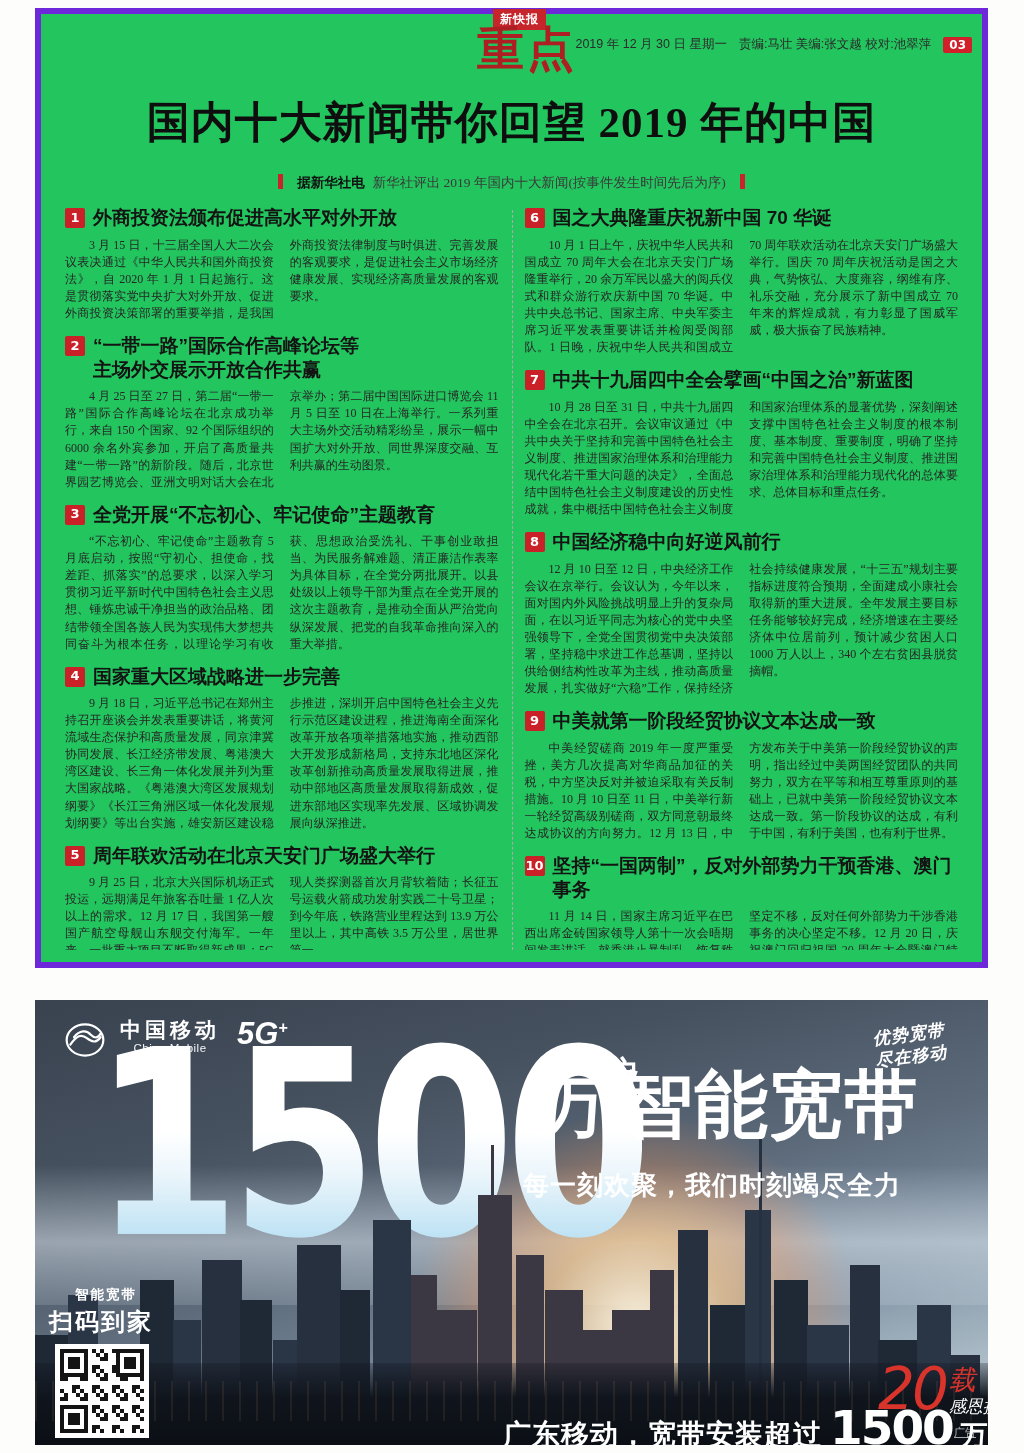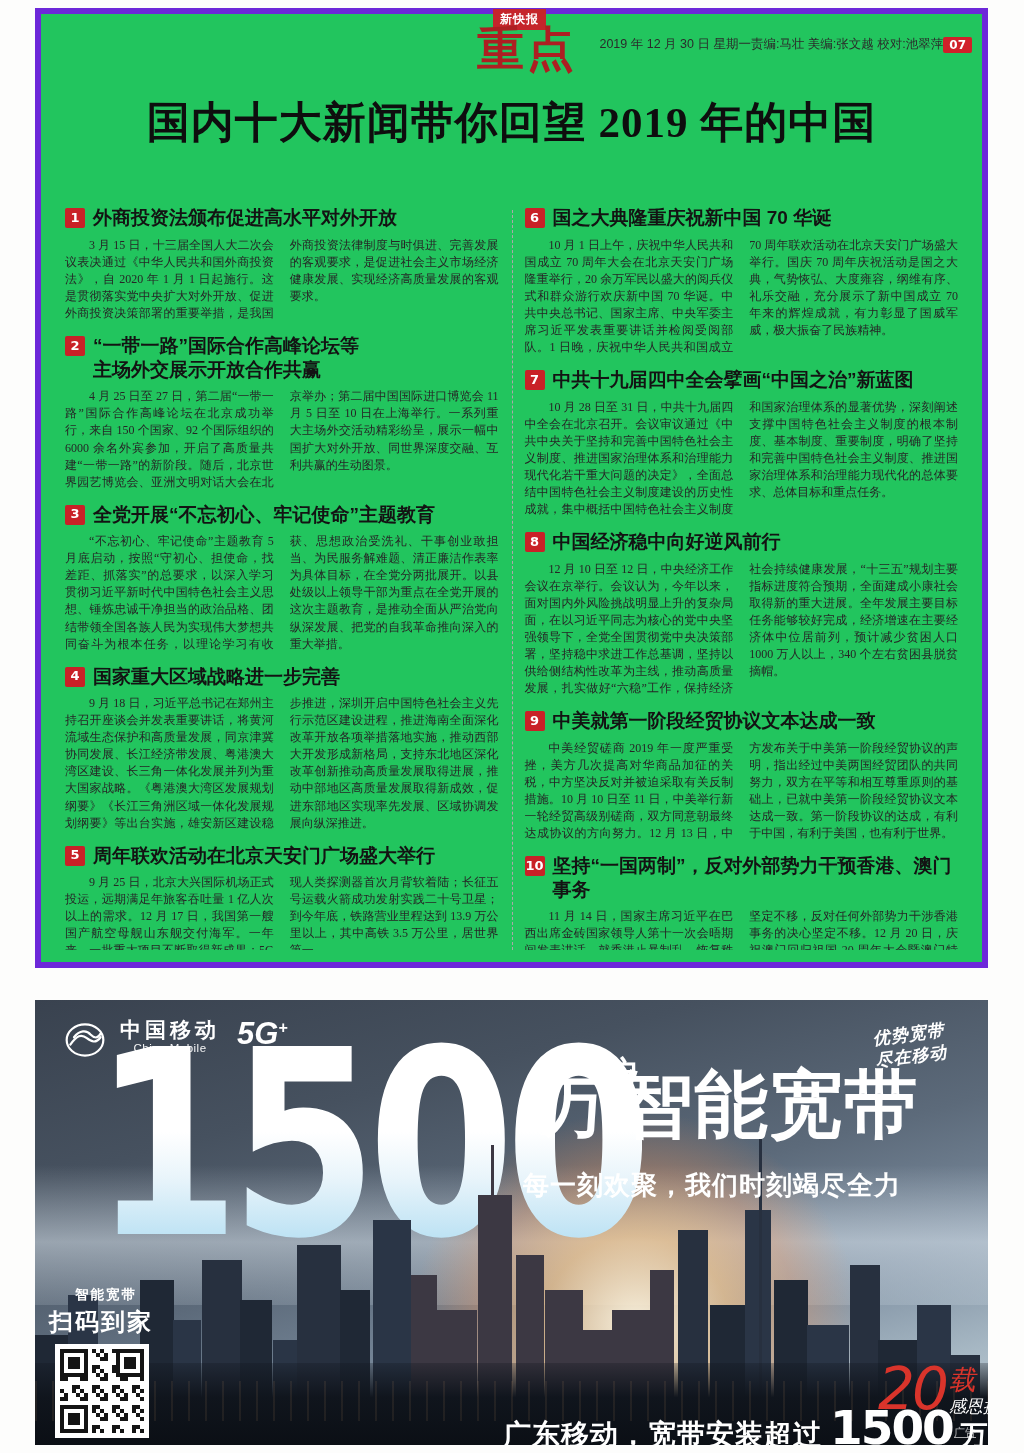--- a/index.html
+++ b/index.html
@@ -15,21 +15,21 @@
   .masthead-badge{
     position:absolute;left:452px;top:-5px;background:#c5252b;color:#fff;
     font-size:12px;font-weight:bold;padding:2px 7px;letter-spacing:1px;
   }
   .section-title{
     position:absolute;left:436px;top:12px;font-size:47px;font-weight:900;
     color:#ad1f22;font-family:"Liberation Serif",serif;letter-spacing:3px;line-height:1;
   }
   .dateline{
     position:absolute;right:10px;top:22px;font-size:12.5px;color:#2b2b2b;
-    display:flex;align-items:center;white-space:nowrap;
+    display:flex;align-items:center;gap:12px;white-space:nowrap;
   }
   .page-badge{
     background:#d1202a;color:#fff;font-weight:bold;font-size:12px;
     padding:1px 6px;border-radius:2px;font-family:"DejaVu Sans",sans-serif;
   }
   .headline{
     margin:0;position:absolute;left:0;right:0;top:80px;text-align:center;
     font-family:"Liberation Serif",serif;font-size:43px;font-weight:900;color:#0e0e0e;
     letter-spacing:1px;
   }
@@ -118,23 +118,26 @@
 </style>
 </head>
 <body>
 
 <div class="frame">
   <div class="masthead-badge">新快报</div>
   <div class="section-title">重点</div>
   <div class="dateline">
     <span>2019 年 12 月 30 日 星期一</span>
     <span>责编:马壮  美编:张文越  校对:池翠萍</span>
-    <span class="page-badge">07</span>
+    <span class="page-badge">03</span>
   </div>
   <h1 class="headline">国内十大新闻带你回望 2019 年的中国</h1>
+  <div class="source-line">
+    <span class="red-bar"></span><b>据新华社电</b><span>新华社评出 2019 年国内十大新闻(按事件发生时间先后为序)</span><span class="red-bar"></span>
+  </div>
   <div class="columns">
     <div class="col">
         <article class="article">
           <h2 class="article-title">
             <span class="num-badge">1</span>
             <span class="title-text">外商投资法颁布促进高水平对外开放</span>
           </h2>
           <p class="article-body">3 月 15 日，十三届全国人大二次会议表决通过《中华人民共和国外商投资法》，自 2020 年 1 月 1 日起施行。这是贯彻落实党中央扩大对外开放、促进外商投资决策部署的重要举措，是我国外商投资法律制度与时俱进、完善发展的客观要求，是促进社会主义市场经济健康发展、实现经济高质量发展的客观要求。</p>
         </article>
         <article class="article">

